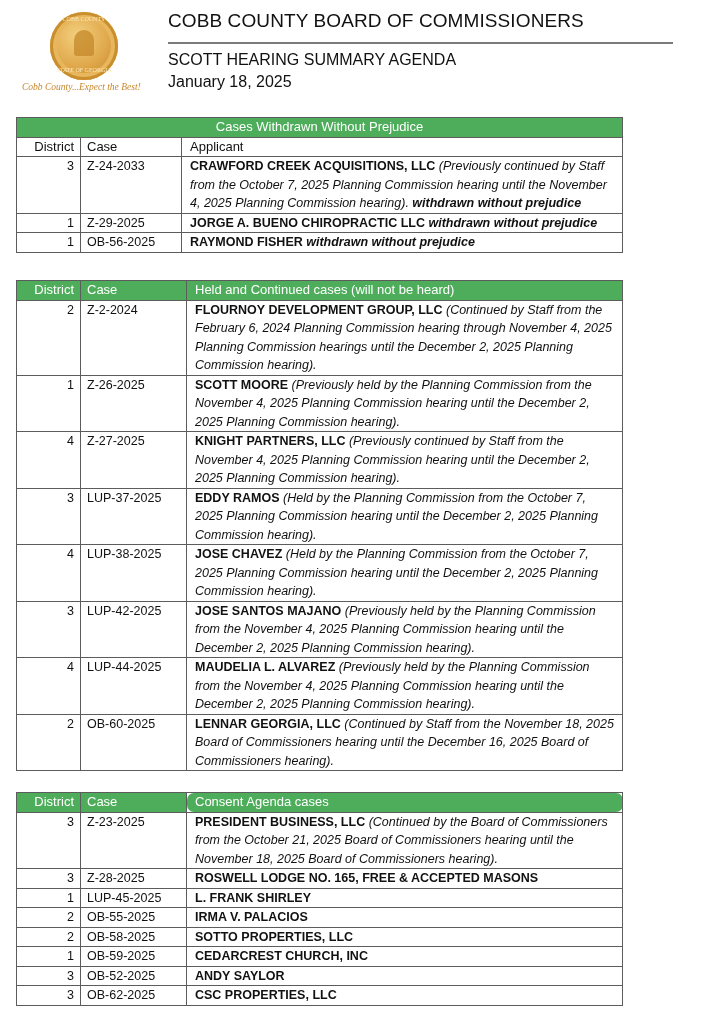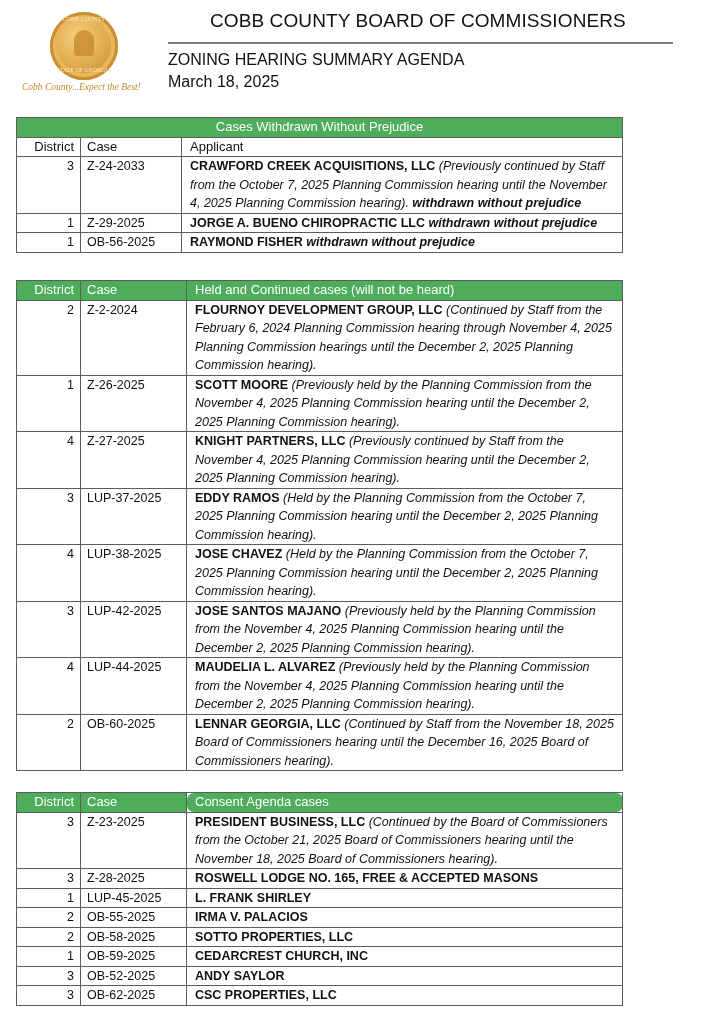--- a/index.html
+++ b/index.html
@@ -6,21 +6,21 @@
   body { width:704px; height:1024px; position:relative; font-family:"Liberation Sans", sans-serif; color:#111; overflow:hidden; }
   .header { position:absolute; left:0; top:0; width:704px; height:105px; }
   .logo { position:absolute; left:50px; top:12px; width:68px; height:68px; border-radius:50%;
     background: radial-gradient(circle at 40% 35%, #f3cf7d 0%, #dea548 55%, #b87a22 100%);
     box-shadow: inset 0 0 0 3px #c98f2e, inset 0 0 0 7px #e8b65c; }
   .logo .bell { position:absolute; left:24px; top:18px; width:20px; height:26px;
     background:#c4872a; border-radius:10px 10px 3px 3px; opacity:.75; }
   .logo .ring-text { position:absolute; left:0; right:0; top:4px; text-align:center; font-size:6px; color:#fbe7b8; font-family:"Liberation Serif", serif; }
   .logo .ring-bottom { position:absolute; left:0; right:0; bottom:7px; text-align:center; font-size:6px; color:#fbe7b8; font-family:"Liberation Serif", serif; }
   .tagline { position:absolute; left:22px; top:82px; width:124px; font-family:"Liberation Serif", serif; font-style:italic; font-size:9.5px; color:#c8872c; white-space:nowrap; }
-  .title { position:absolute; left:168px; top:10px; font-size:19px; letter-spacing:0.1px; color:#111;margin-left:42px; }
+  .title { position:absolute; left:168px; top:10px; font-size:19px; letter-spacing:0.1px; color:#111; }
   .title-rule { position:absolute; left:168px; top:42px; width:505px; height:2px; background:#7a7a7a; }
   .subtitle { position:absolute; left:168px; top:51px; font-size:16px; color:#111; }
   .date { position:absolute; left:168px; top:73px; font-size:16px; color:#111; }
 
   table.agenda { position:absolute; left:16px; width:607px; border-collapse:collapse; table-layout:fixed; font-size:12.5px; }
   table.agenda td, table.agenda th { border:1px solid #5c5c5c; padding:0 6px; vertical-align:top; line-height:18.5px; }
   .green { background:#4ead5b; color:#ffffff; font-weight:normal; font-size:13px; }
   .green td { border-color:#4ead5b; line-height:19px; }
   .col-d { text-align:right; }
   .hdr-row td { font-size:13px; line-height:19px; }
@@ -34,22 +34,22 @@
 
 <div class="header">
   <div class="logo">
     <div class="ring-text">COBB COUNTY</div>
     <div class="bell"></div>
     <div class="ring-bottom">STATE OF GEORGIA</div>
   </div>
   <div class="tagline">Cobb County...Expect the Best!</div>
   <div class="title">COBB COUNTY BOARD OF COMMISSIONERS</div>
   <div class="title-rule"></div>
-  <div class="subtitle">ZONING HEARING SUMMARY AGENDA</div>
-  <div class="date">March 18, 2025</div>
+  <div class="subtitle">SCOTT HEARING SUMMARY AGENDA</div>
+  <div class="date">January 18, 2025</div>
 </div>
 
 <table class="agenda" style="top:117px;">
   <colgroup>
       <col style="width:64px">
       <col style="width:101px">
       <col>
     </colgroup>
   <tbody>
       <tr class="green">

